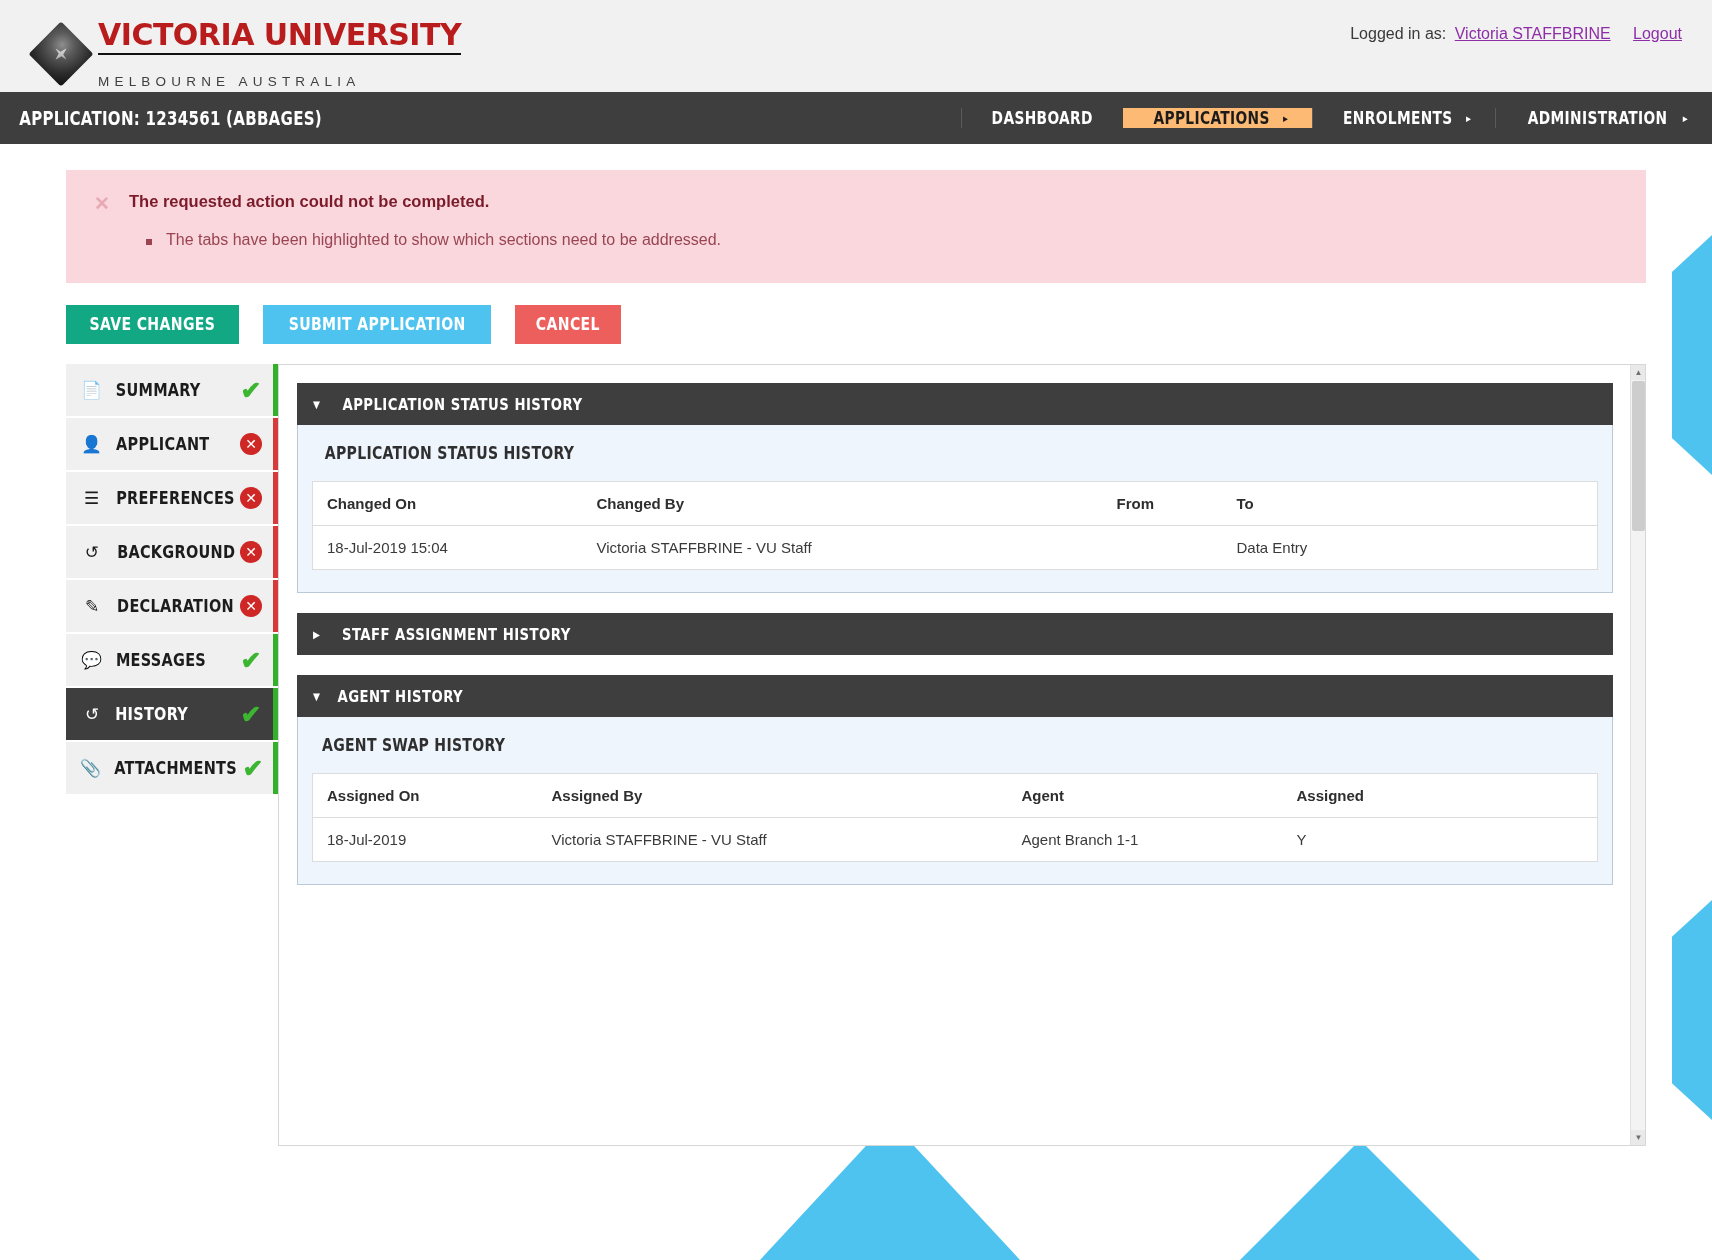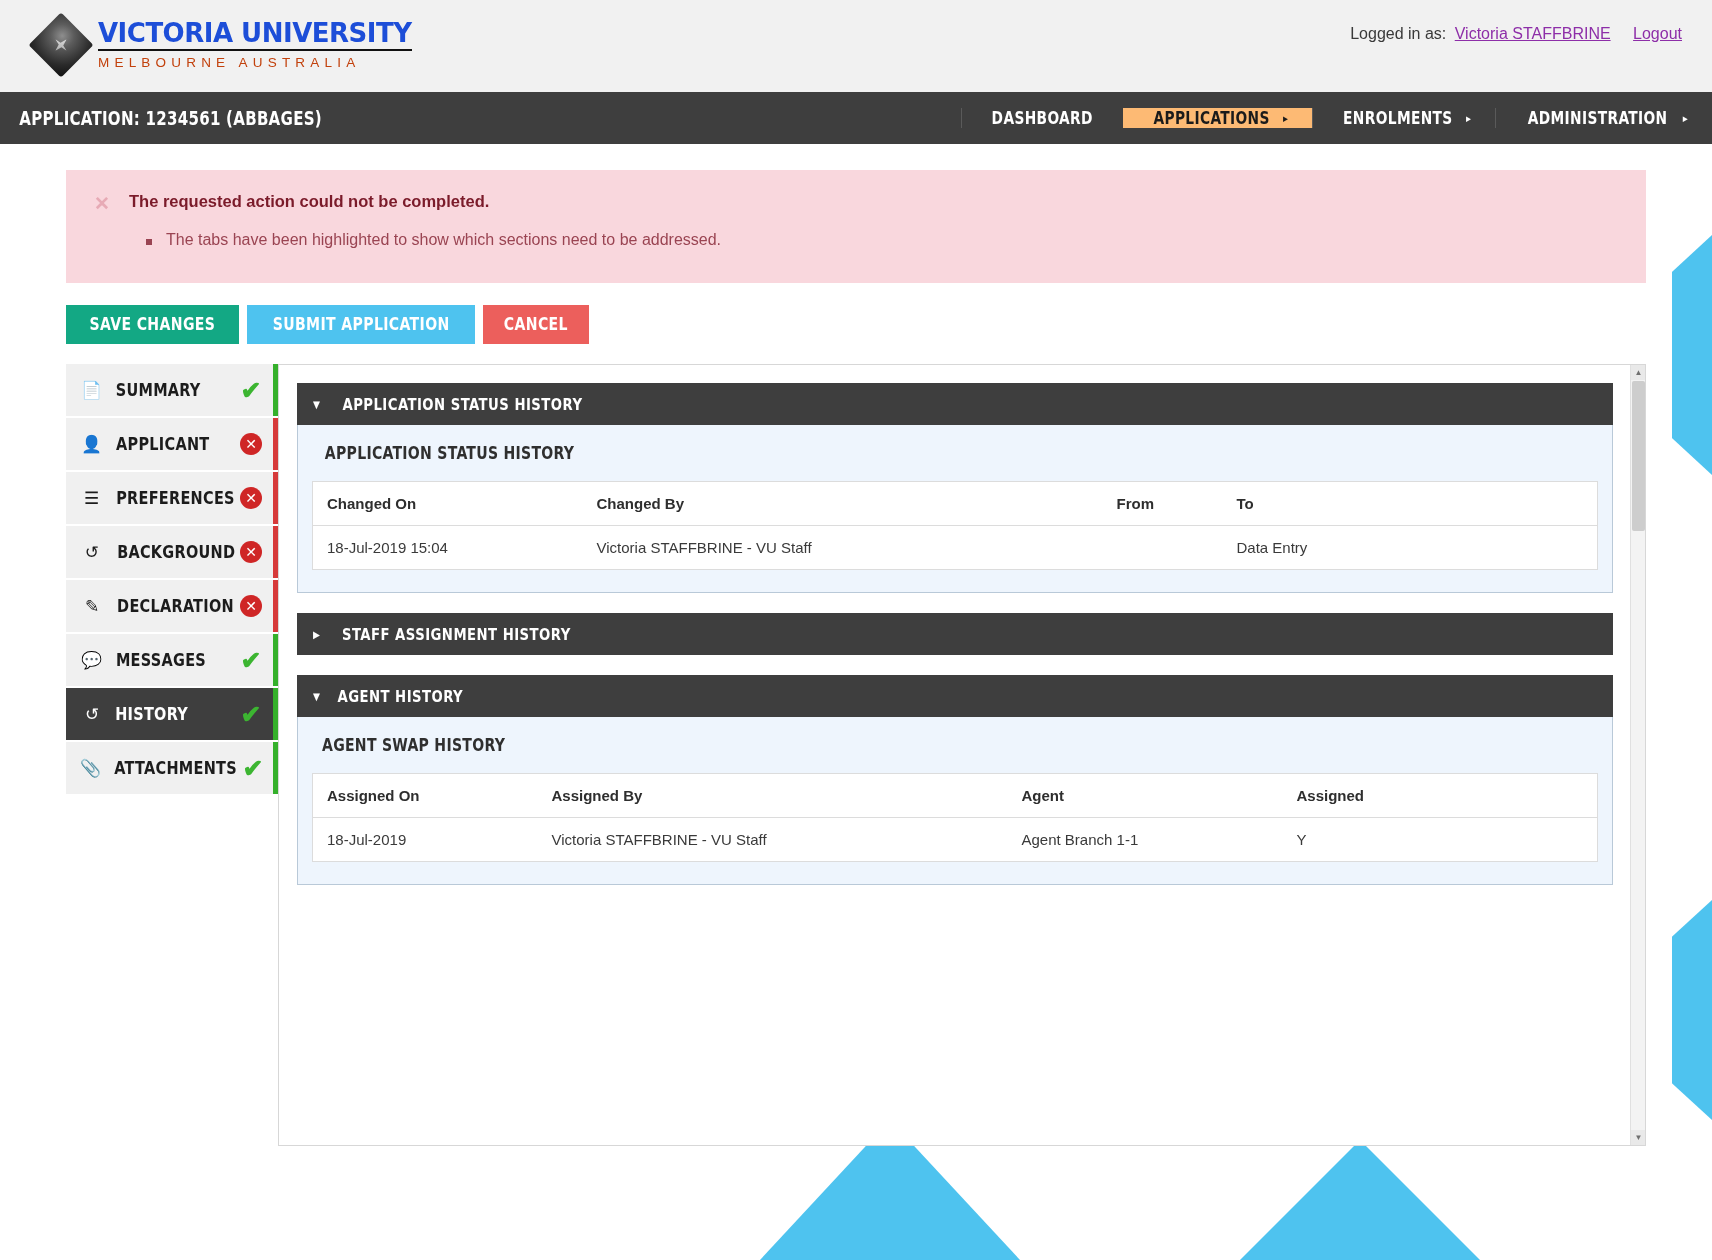--- a/index.html
+++ b/index.html
@@ -36,30 +36,30 @@
     content:"";
     position:absolute; left:50%; top:50%;
     width:16px; height:16px; margin:-8px 0 0 -8px;
     background:linear-gradient(135deg,#efefef,#9b9b9b);
     transform:rotate(0deg);
     clip-path:polygon(50% 0%, 62% 42%, 100% 50%, 62% 58%, 50% 100%, 38% 58%, 0% 50%, 38% 42%);
   }
   #logo-text { line-height:1; }
   #logo-title {
     font-family:"DejaVu Sans", sans-serif;
-    font-weight:bold; font-size:26px; letter-spacing:-0.5px;
-    color:#1d4ed8;
+    font-weight:bold; font-size:30px; letter-spacing:-0.5px;
+    color:#b91c1c;
     border-bottom:2px solid #111;
     padding-bottom:3px;
     display:block;
   }
   #logo-sub {
     display:block;
-    font-size:13.5px; letter-spacing:5.2px; color:#c2410c;
-    padding-top:5px; font-family:"Liberation Sans", sans-serif;
+    font-size:13.5px; letter-spacing:5.2px; color:#404040;
+    padding-top:20px; font-family:"Liberation Sans", sans-serif;
   }
   #login-area {
     position:absolute; right:30px; top:25px;
     font-size:16px; color:#333;
     z-index:5;
   }
   #login-area .lbl { color:#3a3a3a; }
   #login-area a {
     color:#8d2ea8; text-decoration:underline; margin-left:4px;
   }
@@ -133,21 +133,21 @@
     margin:20px 0 8px 54px; padding:0; list-style:none;
     color:#9a4452; font-size:16px;
   }
   #alert-list li { position:relative; padding-left:20px; }
   #alert-list li::before {
     content:""; position:absolute; left:0; top:8px;
     width:6px; height:6px; background:#9a4452;
   }
 
   
-  #actions { margin-top:22px; display:flex; gap:8px; }
+  #actions { margin-top:22px; display:flex; gap:24px; }
   .btn {
     border:0; color:#fff; cursor:pointer;
     font-family:"DejaVu Sans Condensed","Liberation Sans Narrow","Liberation Sans",sans-serif;
     font-weight:bold; font-size:17px; letter-spacing:0.4px;
     padding:11px 18px 11px 18px;
     line-height:1;
     white-space:nowrap;
   }
   .btn span { display:inline-block; transform:scaleX(0.92); }
   #btn-save   { background:#13a884; }

